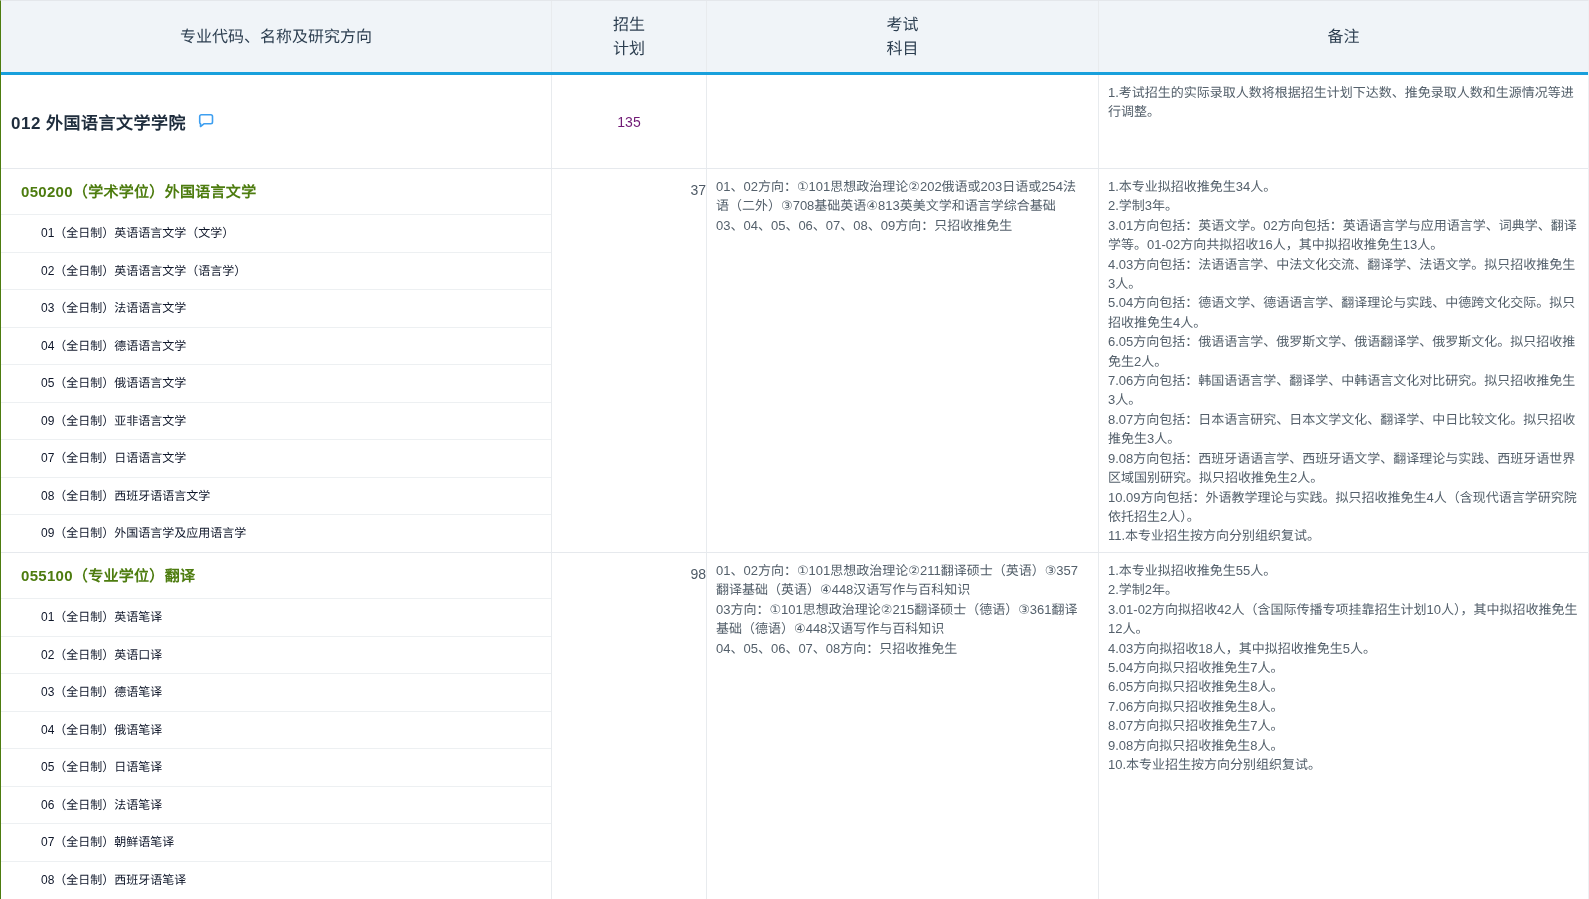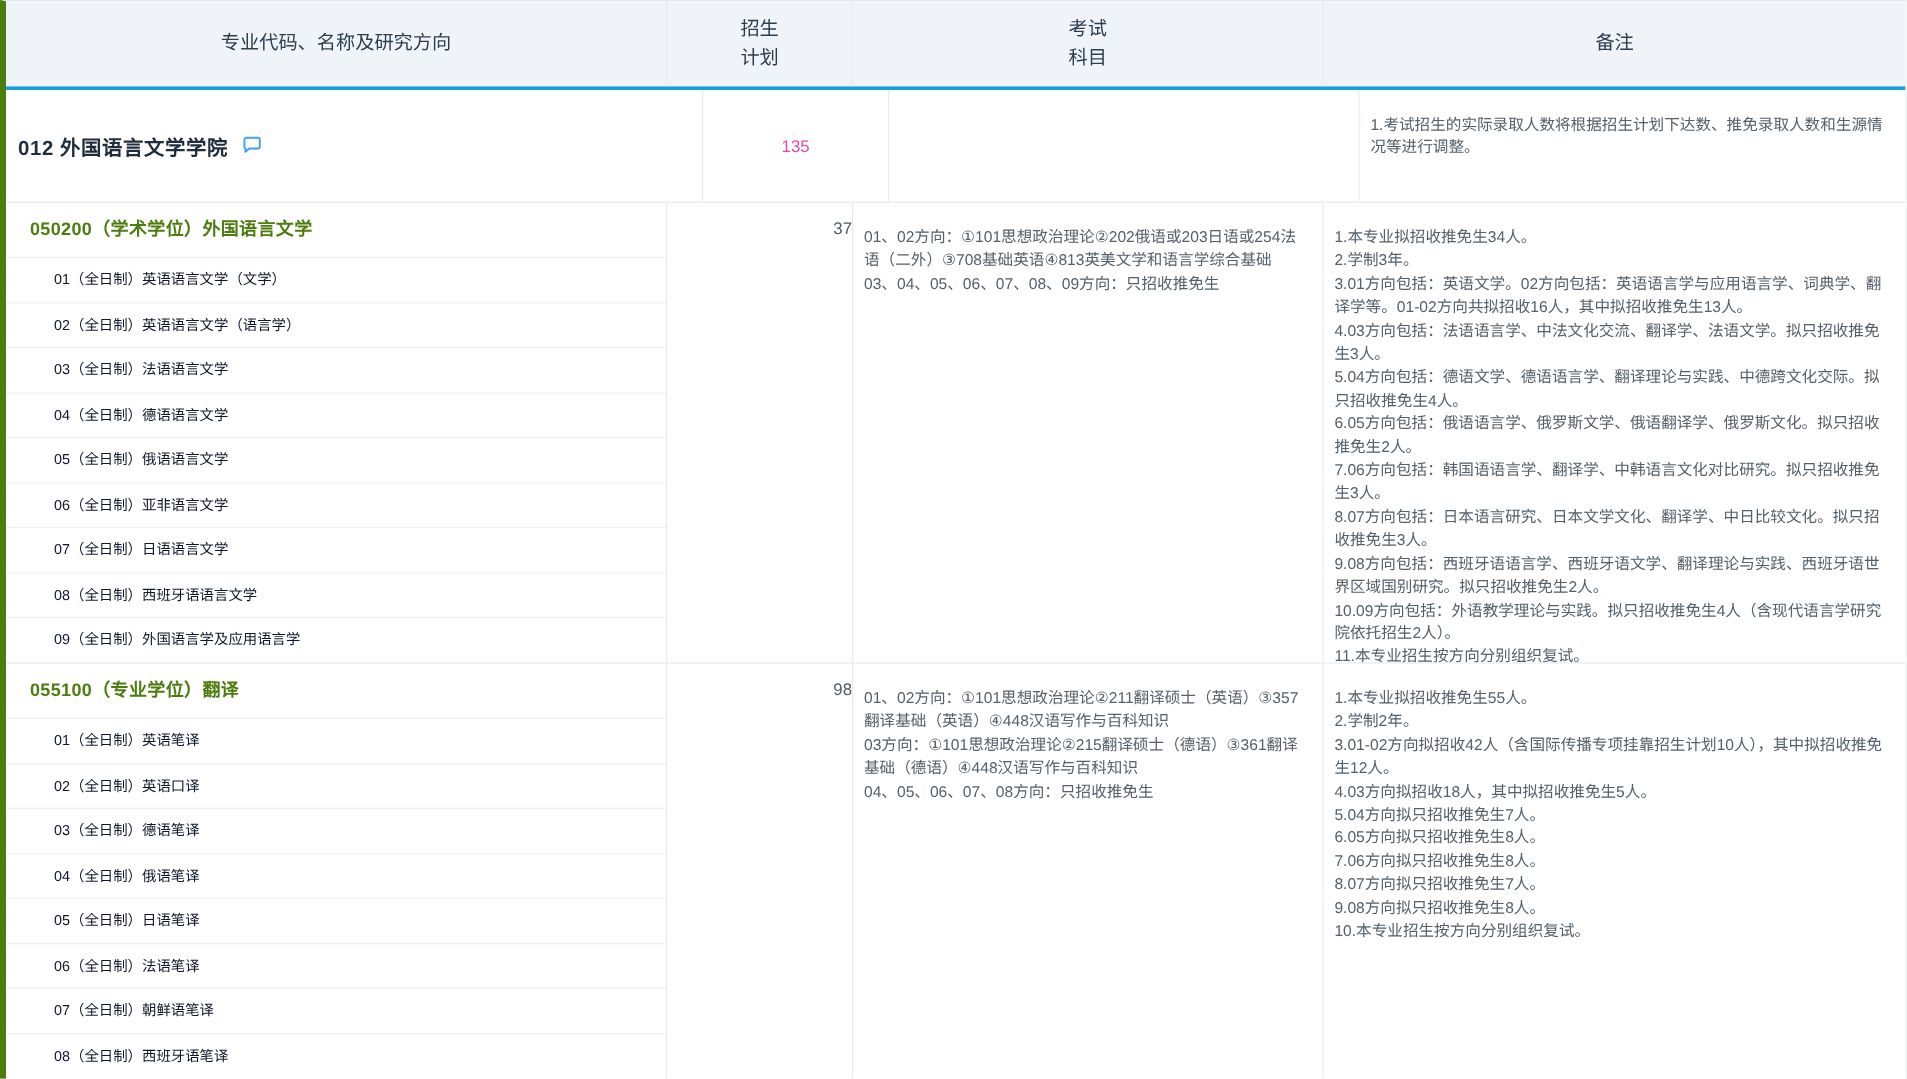--- a/index.html
+++ b/index.html
@@ -2,21 +2,21 @@
 <html lang="zh-CN"><head>
 <meta charset="utf-8">
 <style>
   * { margin:0; padding:0; box-sizing:border-box; }
   html,body { background:#fff; }
   body { font-family:"Liberation Sans","DejaVu Sans",sans-serif; color:#55606c; }
 
   .table {
     position:relative; width:1589px; height:899px; overflow:hidden;
     background:#fff; border-top:1px solid #e4e7eb;
-    border-left:5px solid #4d7c0f; border-right:1px solid #eef0f3;
+    border-left:1px solid #4d7c0f; border-right:1px solid #eef0f3;
   }
   .row { display:flex; width:100%; }
 
   
   .c1 { width:550px; flex:0 0 550px; }
   .c2 { width:155px; flex:0 0 155px; border-left:1px solid #e8ebee; }
   .c3 { width:392px; flex:0 0 392px; border-left:1px solid #e8ebee; }
   .c4 { width:492px; flex:1 1 auto;  border-left:1px solid #e8ebee; }
 
   
@@ -26,38 +26,38 @@
   .header-cell {
     display:flex; align-items:center; justify-content:center; text-align:center;
     font-size:16px; font-weight:500; color:#2c3e50; white-space:pre-line; line-height:1.45;
   }
 
   
   .college-row { height:94px; border-bottom:1px solid #e6e9ed; }
   .college-cell { display:flex; align-items:center; padding-left:10px; }
   .college-title { font-size:17px; font-weight:700; color:#1f2d3d; letter-spacing:0.5px; }
   .comment-icon { display:inline-flex; margin-left:12px; margin-top:-2px; color:#3e9ff0; }
-  .plan-center { display:flex; align-items:center; justify-content:center; font-size:14px; color:#ec4899;margin-left:30px; }
+  .plan-center { display:flex; align-items:center; justify-content:center; font-size:14px; color:#701a75; }
 
   
   .section { border-bottom:1px solid #e6e9ed; overflow:hidden; }
   .section-1 { height:384px; }
   .section-2 { height:348px; }
   .section-title {
     height:45px; line-height:45px; padding-left:20px;
     font-size:15px; font-weight:700; color:#4d7c0f; letter-spacing:0.3px;
   }
   .direction {
     height:37.5px; line-height:37px; padding-left:40px;
     border-top:1px solid #edf0f2; font-size:12px; color:#0f172a;
     white-space:nowrap; overflow:hidden;
   }
   .plan-top { text-align:right; padding-top:13px; font-size:14px; color:#4e5a66; }
   .exam-cell, .remark-cell {
-    padding:19px 10px 8px 9px; font-size:13px; line-height:19.4px;
+    padding:8px 10px 8px 9px; font-size:13px; line-height:19.4px;
     color:#54606b; white-space:pre-line;
   }
 </style>
 </head>
 <body>
 
 <div class="table">
 
   <div class="row header-row">
     <div class="c1 header-cell">专业代码、名称及研究方向</div>
@@ -85,21 +85,21 @@
   <div class="row section section-1">
     <div class="c1">
       <div class="section-title">050200（学术学位）外国语言文学</div>
       <div>
 
       <div class="direction">01（全日制）英语语言文学（文学）</div>
           <div class="direction">02（全日制）英语语言文学（语言学）</div>
           <div class="direction">03（全日制）法语语言文学</div>
           <div class="direction">04（全日制）德语语言文学</div>
           <div class="direction">05（全日制）俄语语言文学</div>
-          <div class="direction">06（全日制）亚非语言文学</div>
+          <div class="direction">09（全日制）亚非语言文学</div>
           <div class="direction">07（全日制）日语语言文学</div>
           <div class="direction">08（全日制）西班牙语语言文学</div>
           <div class="direction">09（全日制）外国语言学及应用语言学</div>
         </div>
     </div>
     <div class="c2 plan-top">37</div>
     <div class="c3 exam-cell">01、02方向：①101思想政治理论②202俄语或203日语或254法语（二外）③708基础英语④813英美文学和语言学综合基础
 03、04、05、06、07、08、09方向：只招收推免生</div>
     <div class="c4 remark-cell">1.本专业拟招收推免生34人。
 2.学制3年。

